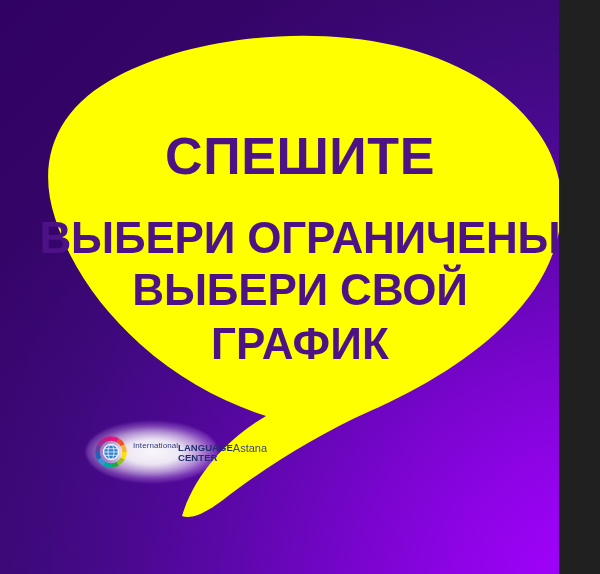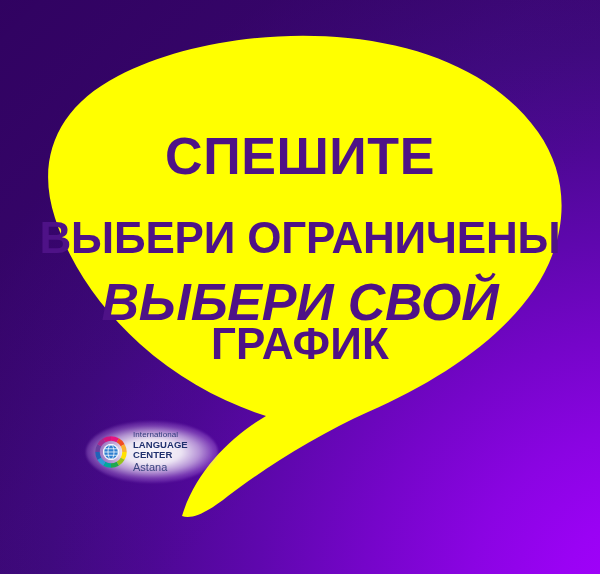--- a/index.html
+++ b/index.html
@@ -3,24 +3,25 @@
 <meta charset="utf-8">
 <title>Promo</title>
 <style>
   html, body {
     margin: 0;
     padding: 0;
     background: #202020;
   }
   #poster {
     position: relative;
-    width: 600px;
+    width: 524px;
     height: 574px;
     overflow: hidden;
     font-family: "Liberation Sans", "DejaVu Sans", sans-serif;
+    padding-left: 35px;
     -webkit-font-smoothing: antialiased;
   }
 
   
   .bg-base {
     position: absolute;
     inset: 0;
     background: #3a0066;
   }
   .bg-glow {
@@ -83,24 +84,23 @@
     top: 130px;
     font-size: 52px;
     letter-spacing: 0.012em;
   }
   .line-2 {
     top: 216px;
     font-size: 44px;
     letter-spacing: -0.004em;
   }
   .line-3 {
-    top: 276px;
-    font-size: 52px;
+    top: 268px;
+    font-size: 44px;
     letter-spacing: -0.004em;
-    font-style: italic;
   }
   .line-4 {
     top: 322px;
     font-size: 44px;
     letter-spacing: 0.004em;
   }
 
   
   .logo-badge {
     position: absolute;
@@ -135,21 +135,21 @@
   .logo-globe {
     position: relative;
     width: 34px;
     height: 34px;
     flex: 0 0 34px;
   }
   .logo-globe svg { display: block; width: 34px; height: 34px; }
   .logo-text {
     position: relative;
     display: flex;
-    flex-direction: column;
+    flex-direction: row;
     justify-content: center;
     line-height: 1.05;
   }
   .logo-l1 {
     font-size: 8px;
     color: #2f3a7a;
     font-weight: 400;
     letter-spacing: 0.01em;
   }
   .logo-l2 {

